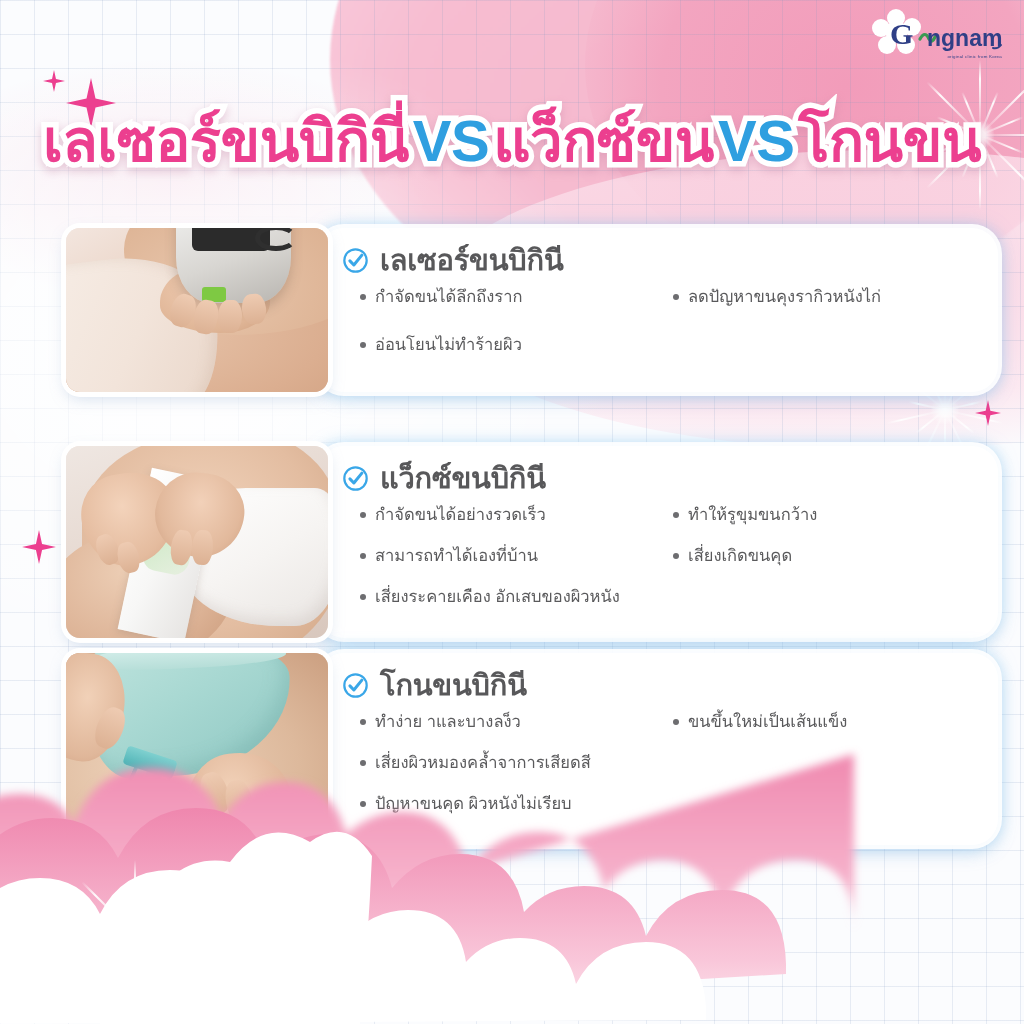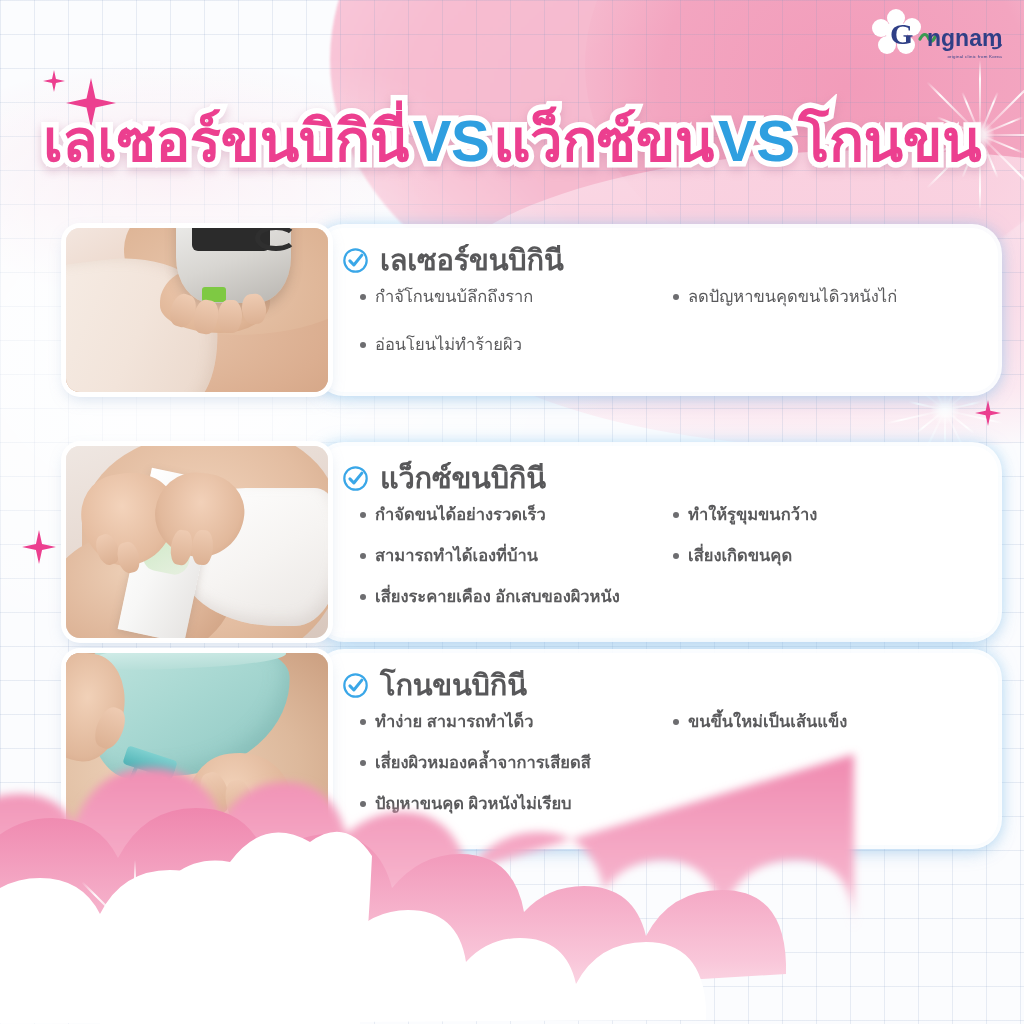--- a/index.html
+++ b/index.html
@@ -181,21 +181,21 @@
   .bullets {
     display: grid;
     grid-template-columns: 1fr 1fr;
     grid-auto-flow: column;
     column-gap: 10px;
     row-gap: 0px;
     padding-left: 18px;
     flex: 1 1 auto;
   }
   .bullets.rows2 { grid-template-rows: repeat(2, 1fr); }
-  .bullets.rows3 { grid-template-rows: repeat(3, 1fr); font-weight: bold; }
+  .bullets.rows3 { grid-template-rows: repeat(3, 1fr); }
 
   .bullet {
     display: flex;
     align-items: flex-start;
     gap: 9px;
     font-size: 16.5px;
     color: #5a5a5c;
     line-height: 1.25;
     padding: 1px 0;
   }
@@ -455,29 +455,29 @@
       <div class="panel-head">
         <svg class="check-icon" viewBox="0 0 28 28">
           <circle cx="14" cy="14" r="11.6" fill="none" stroke="#3aa7e8" stroke-width="2.3"></circle>
           <path d="M8.2 14.4 l4.1 4.3 L20.6 8.4" fill="none" stroke="#3aa7e8" stroke-width="3.1" stroke-linecap="round" stroke-linejoin="round"></path>
         </svg>
         <div class="panel-title">เลเซอร์ขนบิกินี</div>
       </div>
       <div class="bullets rows2" id="bul-0">
           <div class="bullet">
             <span class="dot"></span>
-            <span class="txt">กำจัโกนขนบ้ลึกถึงราก</span>
+            <span class="txt">กำจัดขนได้ลึกถึงราก</span>
           </div>
           <div class="bullet">
             <span class="dot"></span>
             <span class="txt">อ่อนโยนไม่ทำร้ายผิว</span>
           </div>
           <div class="bullet">
             <span class="dot"></span>
-            <span class="txt">ลดปัญหาขนคุดขนไดิวหนังไก่</span>
+            <span class="txt">ลดปัญหาขนคุงรากิวหนังไก่</span>
           </div>
         </div>
     </div>
   </div>
 
   <div class="card-row r2">
     <div class="photo">
       <div class="ph">
         <div class="p2-bg"></div>
         <div class="p2-body"></div>
@@ -547,21 +547,21 @@
       <div class="panel-head">
         <svg class="check-icon" viewBox="0 0 28 28">
           <circle cx="14" cy="14" r="11.6" fill="none" stroke="#3aa7e8" stroke-width="2.3"></circle>
           <path d="M8.2 14.4 l4.1 4.3 L20.6 8.4" fill="none" stroke="#3aa7e8" stroke-width="3.1" stroke-linecap="round" stroke-linejoin="round"></path>
         </svg>
         <div class="panel-title">โกนขนบิกินี</div>
       </div>
       <div class="bullets rows3" id="bul-2">
           <div class="bullet">
             <span class="dot"></span>
-            <span class="txt">ทำง่าย สามารถทำได็ว</span>
+            <span class="txt">ทำง่าย าและบางลง็ว</span>
           </div>
           <div class="bullet">
             <span class="dot"></span>
             <span class="txt">เสี่ยงผิวหมองคล้ำจาการเสียดสี</span>
           </div>
           <div class="bullet">
             <span class="dot"></span>
             <span class="txt">ปัญหาขนคุด ผิวหนังไม่เรียบ</span>
           </div>
           <div class="bullet">

